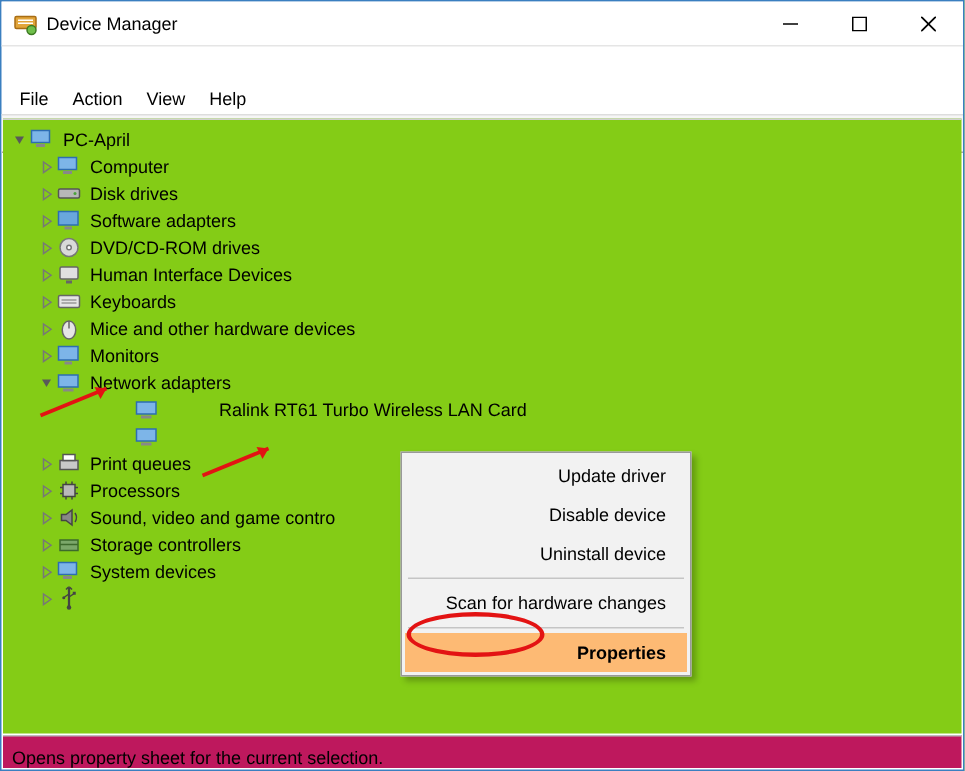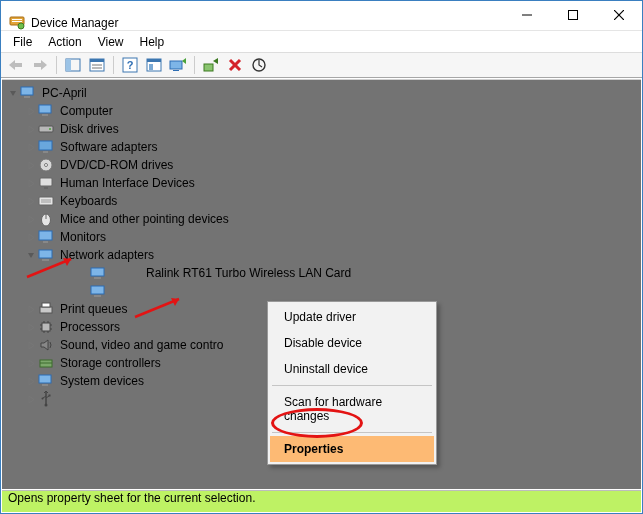--- a/index.html
+++ b/index.html
@@ -10,41 +10,42 @@
     background: #fff;
     width: 643px;
     height: 514px;
     border: 1px solid #3a7fc0;
     position: relative;
     overflow: hidden;
   }
   .titlebar {
     height: 30px;
     display: flex;
-    align-items: flex-end;
+    align-items: center;
     background: #fff;
     border-bottom: 1px solid #e5e5e5;
   }
   .titlebar .app-icon {
     width: 16px; height: 16px;
     margin: 0 6px 0 8px;
   }
   .titlebar .title {
     flex: 1;
     font-size: 12px;
   }
   .win-btn {
     width: 46px; height: 30px;
     display: flex; align-items: center; justify-content: center;
   }
   .menubar {
     height: 21px;
     display: flex;
     align-items: center;
     padding: 0 4px;
+    margin-top: 24px;
   }
   .menuitem {
     padding: 2px 8px;
   }
   .toolbar {
     height: 26px;
     display: flex;
     align-items: center;
     padding: 0 4px;
     gap: 2px;
@@ -61,21 +62,21 @@
     width: 1px; height: 18px;
     background: #ccc;
     margin: 0 3px;
   }
   .tb-btn.disabled svg { opacity: 0.35; }
   .content {
     position: absolute;
     top: 78px; left: 1px; right: 1px; bottom: 24px;
     border-top: 1px solid #d0d0d0;
     overflow: hidden;
-    background: #737373;
+    background: #84cc16;
     padding-top: 4px;
   }
   .tree {
     font-size: 12px;
     line-height: 18px;
     white-space: nowrap;
   }
   .row {
     display: flex;
     align-items: center;
@@ -97,26 +98,27 @@
     border: 1px dotted #5ea9de;
     padding: 0 1px;
   }
   .row .label { padding: 0 2px; }
   .indent0 { padding-left: 4px; }
   .indent1 { padding-left: 22px; }
   .indent2 { padding-left: 40px; gap: 34px; }
   .context-menu {
     position: absolute;
     left: 266px; top: 300px;
-    width: 170px;
+    width: 194px;
     background: #f2f2f2;
     border: 1px solid #999;
     box-shadow: 3px 3px 4px rgba(0,0,0,0.25);
     padding: 2px;
     z-index: 20;
+    text-align: right;
   }
   .cm-item {
     padding: 6px 14px;
     font-size: 12px;
   }
   .cm-item.hover {
     background: #fdba74;
   }
   .cm-item.hover .bold { font-weight: 600; }
   .cm-sep {
@@ -144,23 +146,23 @@
     position: absolute;
     left: 130px; top: 294px;
     width: 60px; height: 24px;
     z-index: 15;
     pointer-events: none;
   }
   .statusbar {
     position: absolute;
     left: 1px; right: 1px; bottom: 1px;
     height: 22px;
-    background: #bef264;
+    background: #be185d;
     border-top: 1px solid #bdbdbd;
-    display: flex; align-items: flex-start;
+    display: flex; align-items: flex-end;
     padding: 0 6px;
     font-size: 12px;
   }
 </style>
 </head>
 <body>
 
 <div class="titlebar">
   <span class="app-icon">
     <svg viewBox="0 0 16 16" width="16" height="16">
@@ -380,21 +382,21 @@
           <svg width="9" height="9">
             <path d="M2 1 L7 4.5 L2 8 Z" fill="none" stroke="#777"></path>
           </svg>
         </span>
       <span class="dev-icon">
           <svg width="12" height="16">
             <ellipse cx="6" cy="9" rx="4.5" ry="6" fill="#e5e5e5" stroke="#666"></ellipse>
             <line x1="6" y1="3" x2="6" y2="8" stroke="#666"></line>
           </svg>
         </span>
-      <span class="label">Mice and other pointing devices</span>
+      <span class="label">Mice and other hardware devices</span>
     </div>
 
     <div class="row indent1">
       <span class="expander">
           <svg width="9" height="9">
             <path d="M2 1 L7 4.5 L2 8 Z" fill="none" stroke="#777"></path>
           </svg>
         </span>
       <span class="dev-icon">
           <svg width="16" height="14">

